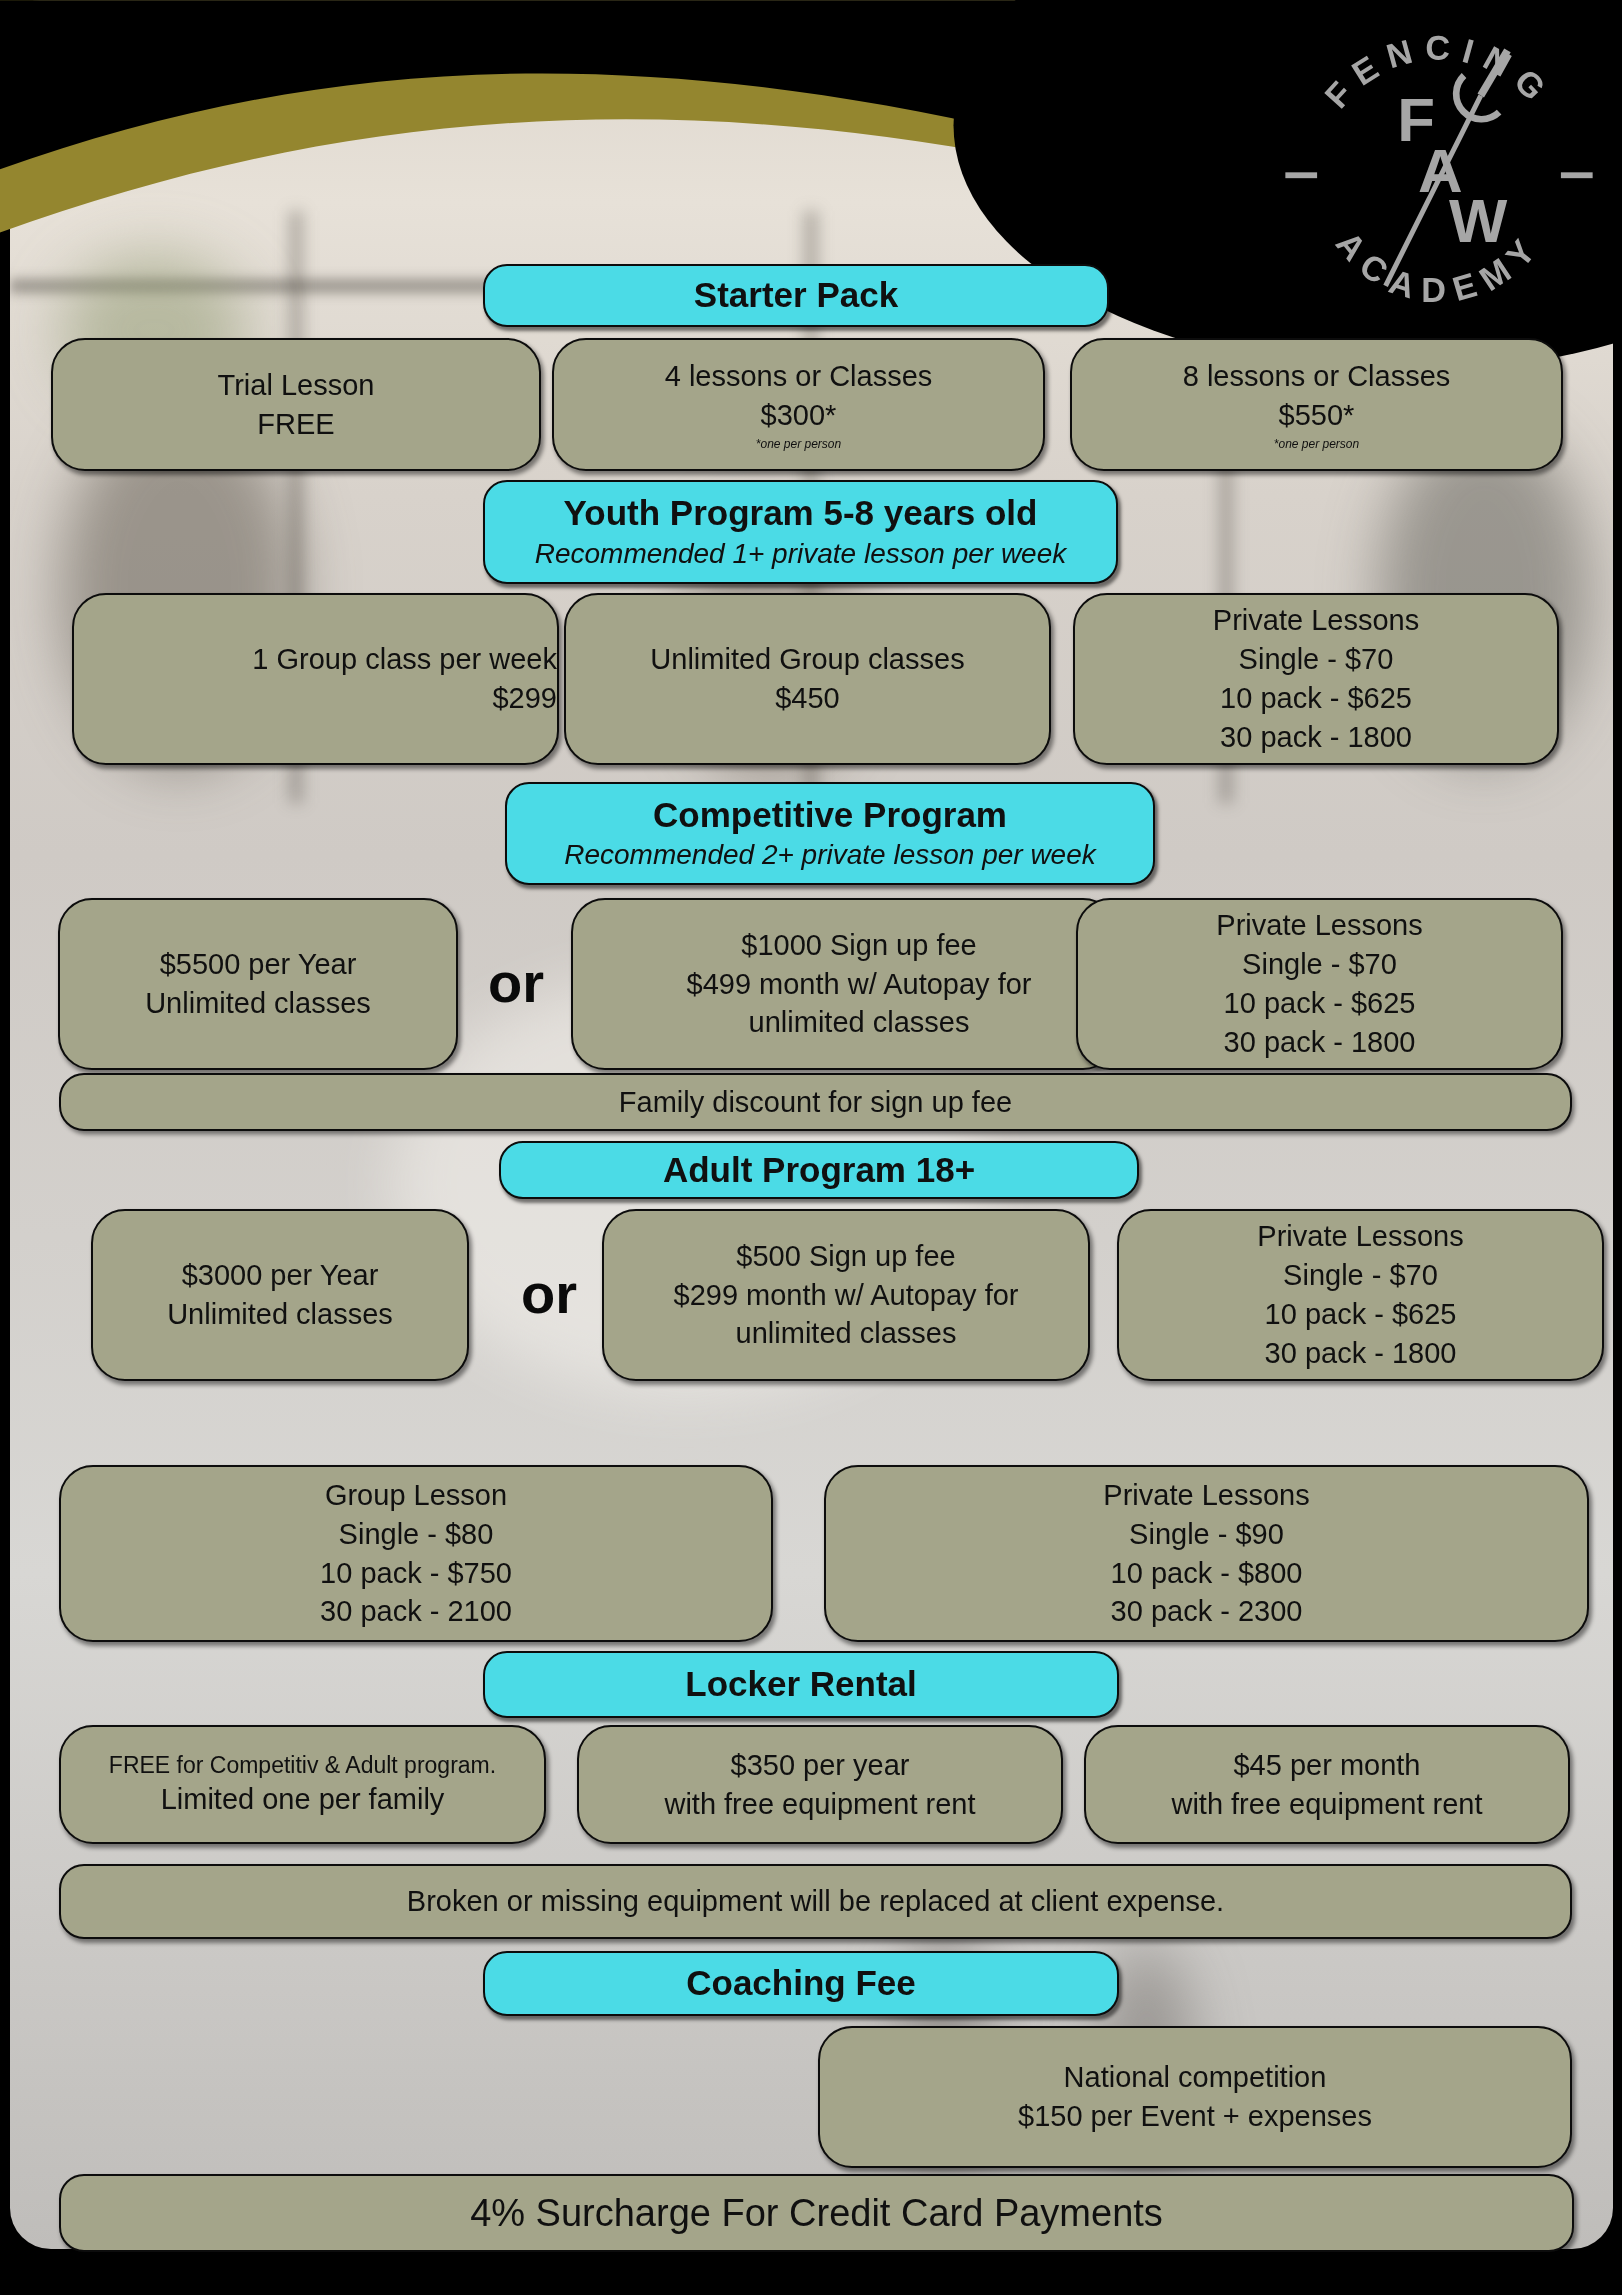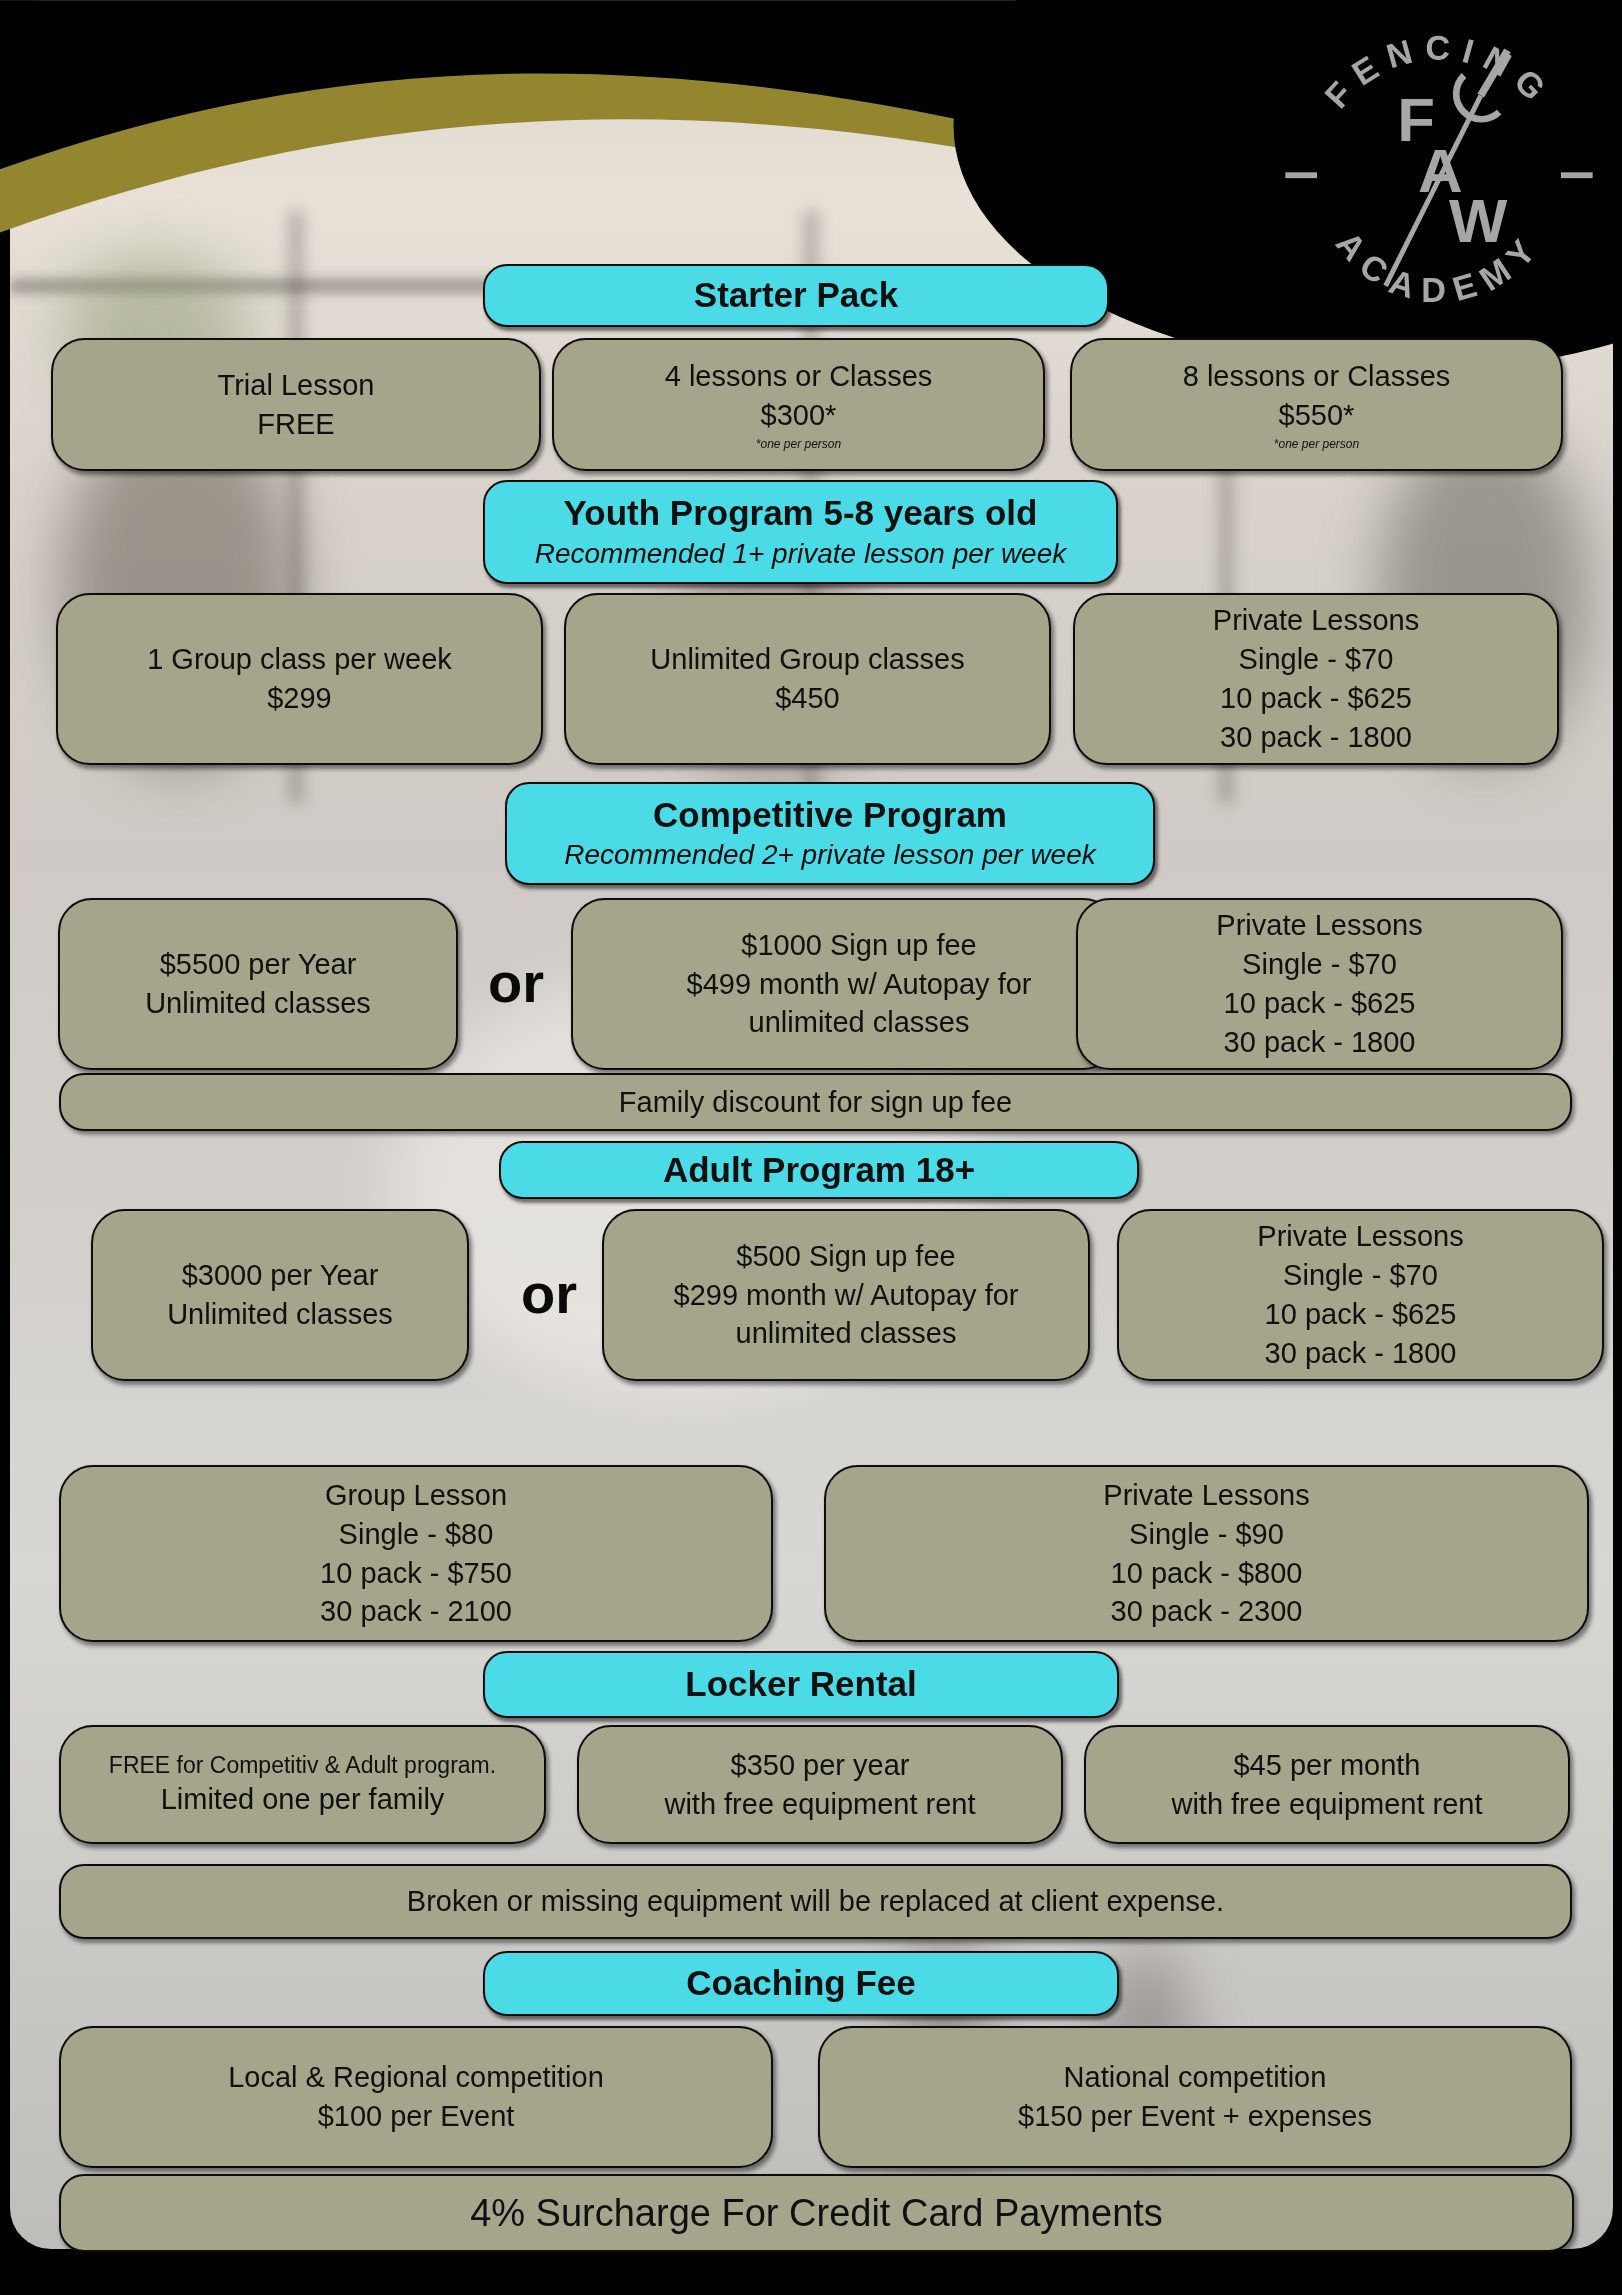--- a/index.html
+++ b/index.html
@@ -106,21 +106,21 @@
   <div class="card" style="left:1070px;top:338px;width:489px;height:129px;text-align:center;">
     <div>8 lessons or Classes</div>
     <div>$550*</div>
     <div class="note">*one per person</div>
   </div>
 
   <div class="pill" style="left:483px;top:480px;width:631px;height:100px;">
     <div class="t">Youth Program 5-8 years old</div>
     <div class="sub">Recommended 1+ private lesson per week</div>
   </div>
-  <div class="card" style="left:56px;top:593px;width:483px;height:168px;">
+  <div class="card" style="left:72px;top:593px;width:483px;height:168px;align-items:flex-end;">
     <div>1 Group class per week</div>
     <div>$299</div>
   </div>
   <div class="card" style="left:564px;top:593px;width:483px;height:168px;">
     <div>Unlimited Group classes</div>
     <div>$450</div>
   </div>
   <div class="card" style="left:1073px;top:593px;width:482px;height:168px;">
     <div>Private Lessons</div>
     <div>Single - $70</div>
@@ -200,24 +200,20 @@
     <div>$45 per month</div>
     <div>with free equipment rent</div>
   </div>
   <div class="card bar" style="left:59px;top:1864px;width:1509px;height:71px;">
     <div>Broken or missing equipment will be replaced at client expense.</div>
   </div>
 
   <div class="pill" style="left:483px;top:1951px;width:632px;height:61px;">
     <div class="t">Coaching Fee</div>
   </div>
-  <div class="card" style="left:59px;top:2026px;width:710px;height:138px;">
-    <div>Local &amp; Regional competition</div>
-    <div>$100 per Event</div>
-  </div>
   <div class="card" style="left:818px;top:2026px;width:750px;height:138px;">
     <div>National competition</div>
     <div>$150 per Event + expenses</div>
   </div>
 
   <div class="card bar big" style="left:59px;top:2174px;width:1511px;height:74px;">
     <div>4% Surcharge For Credit Card Payments</div>
   </div>
 
 </div>

